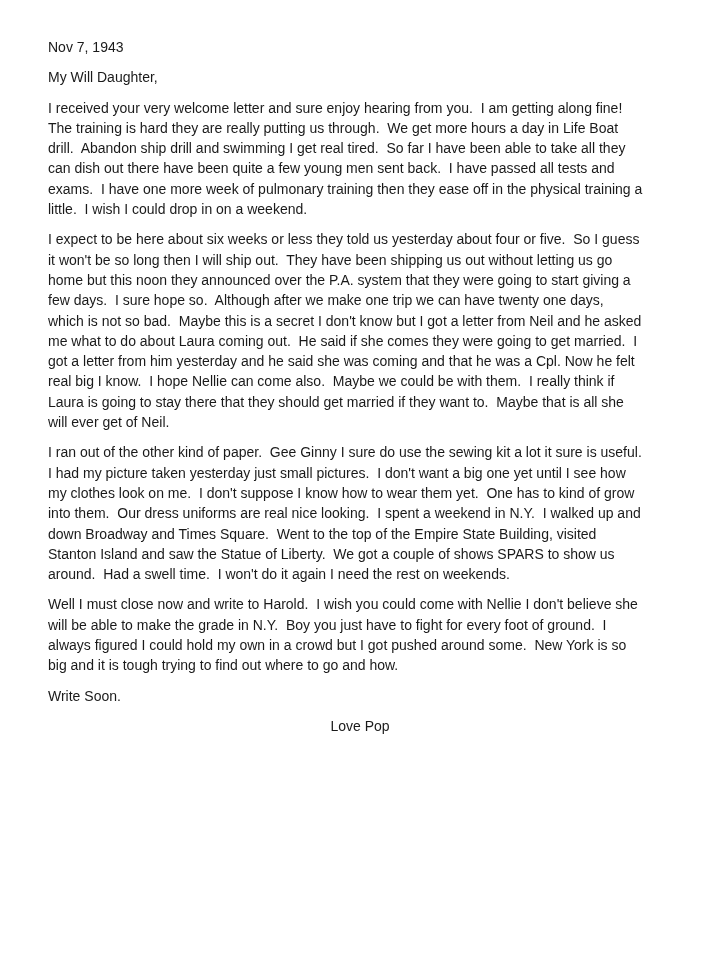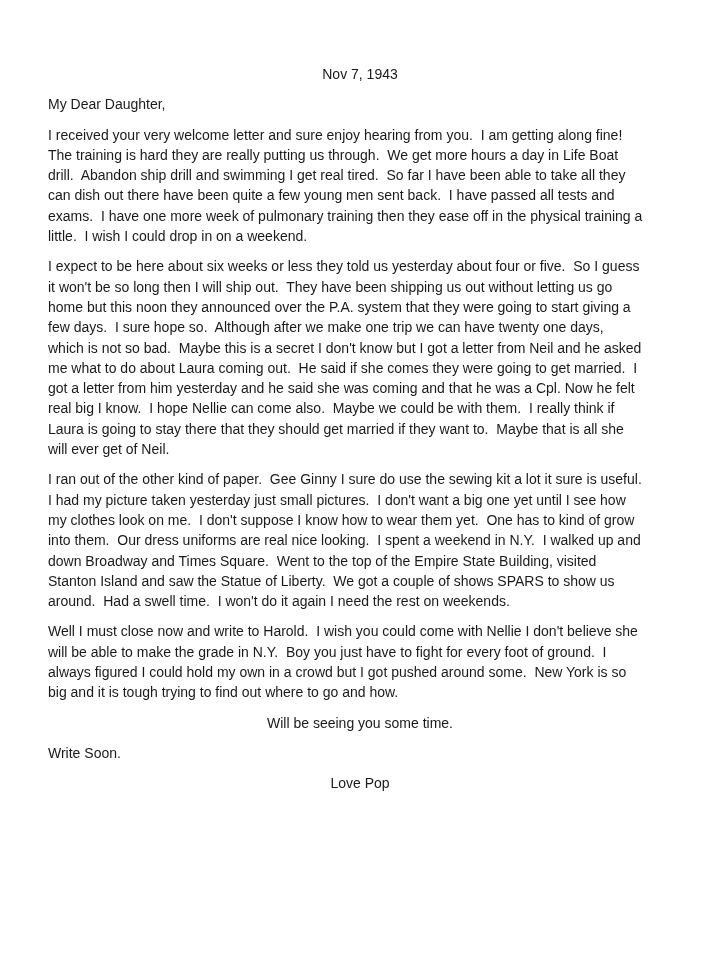--- a/index.html
+++ b/index.html
@@ -21,36 +21,35 @@
     padding: 37px 48px 0 48px;
     background: #ffffff;
   }
   .line, .para {
     font-size: 14px;
     line-height: 20.3px;
     white-space: pre; 
     margin: 0 0 10px 0;
   }
   .date-line {
-    text-align: center;
-    margin-top: 27px;
+    text-align: left;
   }
   .center-line {
     text-align: center;
   }
   .para:last-child {
     margin-bottom: 0;
   }
 </style>
 </head>
 <body>
 
 <div class="page">
   <div class="line date-line">Nov 7, 1943</div>
-  <div class="line">My Dear Daughter,</div>
+  <div class="line">My Will Daughter,</div>
   <div class="para">I received your very welcome letter and sure enjoy hearing from you.  I am getting along fine!
 The training is hard they are really putting us through.  We get more hours a day in Life Boat
 drill.  Abandon ship drill and swimming I get real tired.  So far I have been able to take all they
 can dish out there have been quite a few young men sent back.  I have passed all tests and
 exams.  I have one more week of pulmonary training then they ease off in the physical training a
 little.  I wish I could drop in on a weekend.</div>
   <div class="para">I expect to be here about six weeks or less they told us yesterday about four or five.  So I guess
 it won't be so long then I will ship out.  They have been shipping us out without letting us go
 home but this noon they announced over the P.A. system that they were going to start giving a
 few days.  I sure hope so.  Although after we make one trip we can have twenty one days,
@@ -64,16 +63,15 @@
 I had my picture taken yesterday just small pictures.  I don't want a big one yet until I see how
 my clothes look on me.  I don't suppose I know how to wear them yet.  One has to kind of grow
 into them.  Our dress uniforms are real nice looking.  I spent a weekend in N.Y.  I walked up and
 down Broadway and Times Square.  Went to the top of the Empire State Building, visited
 Stanton Island and saw the Statue of Liberty.  We got a couple of shows SPARS to show us
 around.  Had a swell time.  I won't do it again I need the rest on weekends.</div>
   <div class="para">Well I must close now and write to Harold.  I wish you could come with Nellie I don't believe she
 will be able to make the grade in N.Y.  Boy you just have to fight for every foot of ground.  I
 always figured I could hold my own in a crowd but I got pushed around some.  New York is so
 big and it is tough trying to find out where to go and how.</div>
-  <div class="line center-line">Will be seeing you some time.</div>
   <div class="line">Write Soon.</div>
   <div class="line center-line">Love Pop</div>
 </div>
 
 </body></html>

